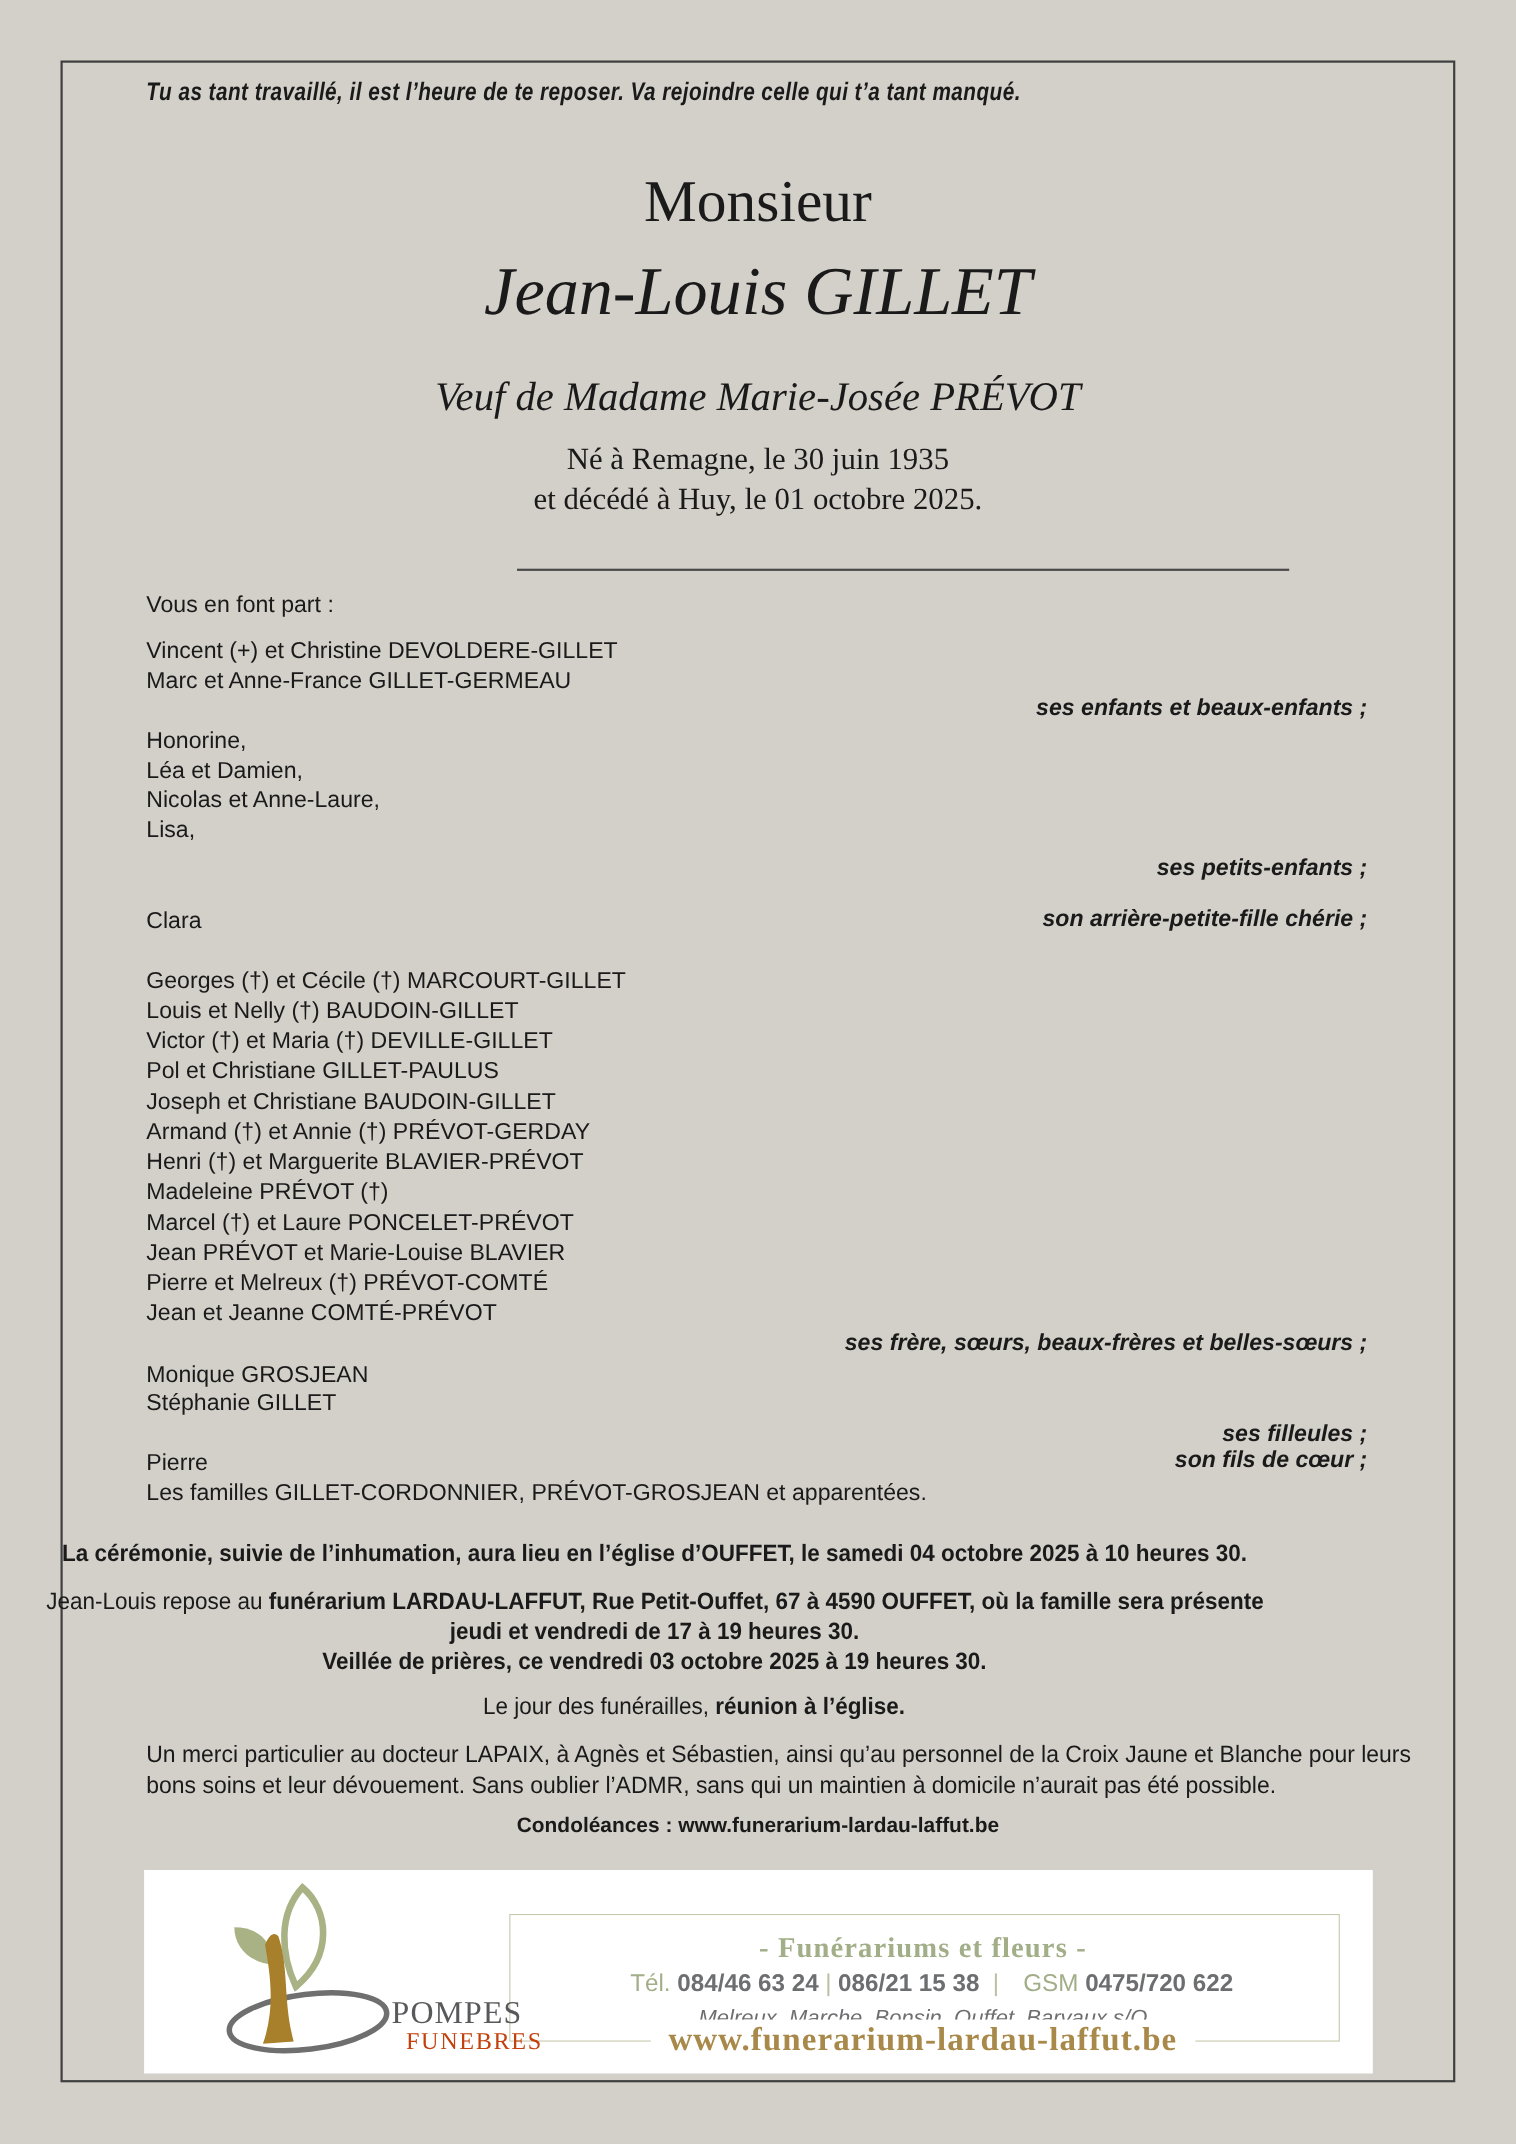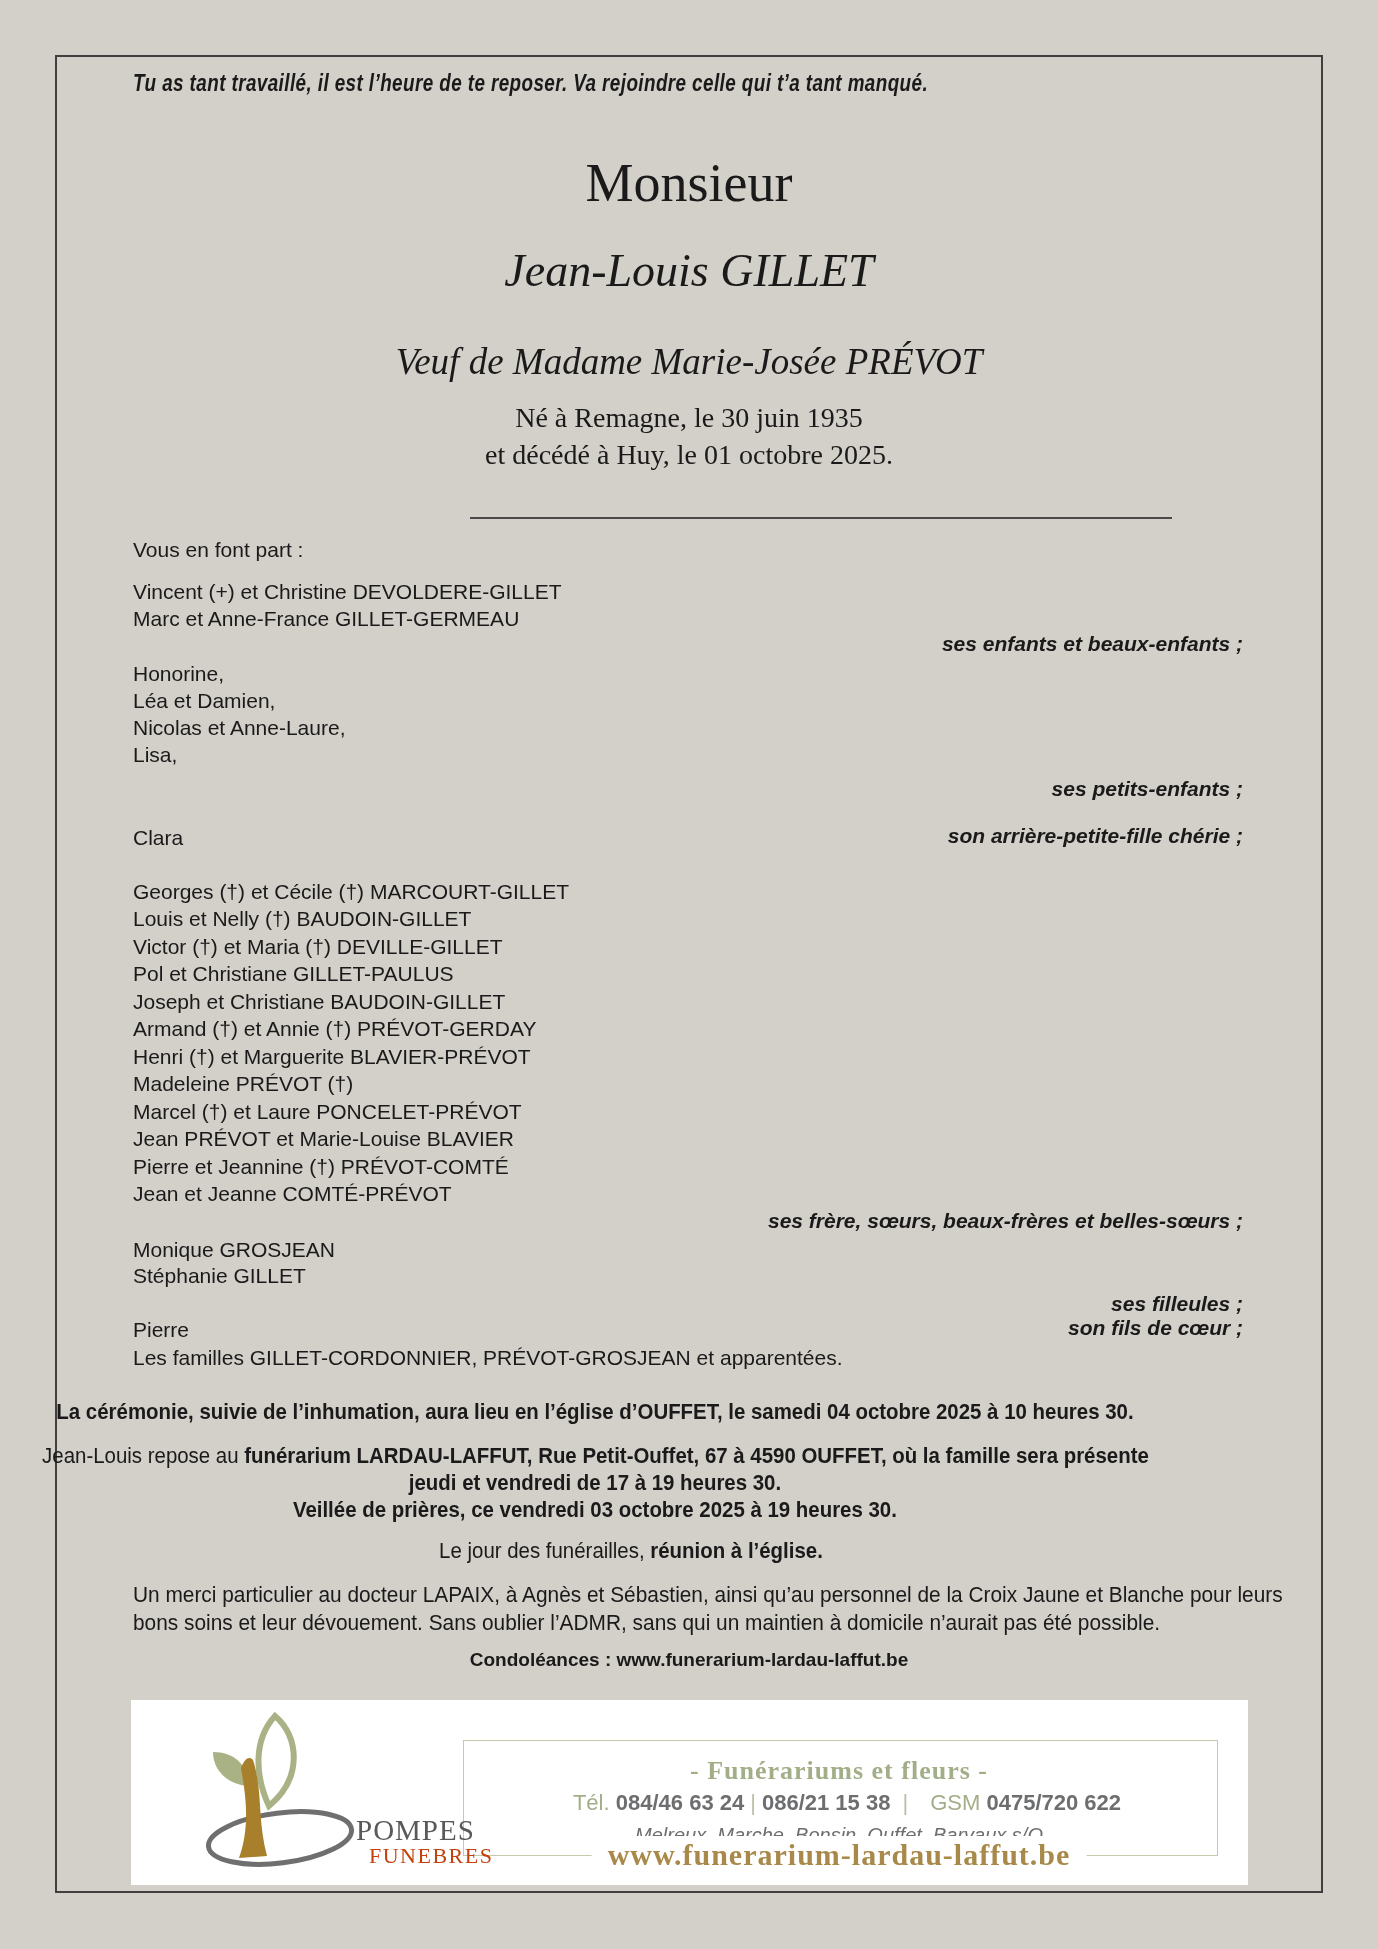--- a/index.html
+++ b/index.html
@@ -14,21 +14,21 @@
     border:2px solid #3f3f3f; box-sizing:border-box;
   }
   .quote {
     position:absolute; left:133px; top:70px; font-size:23px;
     font-weight:bold; font-style:italic; white-space:nowrap;
     transform:scaleX(0.82); transform-origin:left center; letter-spacing:0.5px;
   }
   .center-line { position:absolute; left:0; width:1378px; text-align:center; white-space:nowrap; }
   .serif { font-family:"Liberation Serif", serif; }
   .title-monsieur { top:152px; font-size:54px; }
-  .title-name { top:244px; font-size:46px; font-style:italic; }
+  .title-name { top:230px; font-size:62px; font-style:italic; }
   .title-widow { top:340px; font-size:37px; font-style:italic; }
   .title-born { top:402px; font-size:28px; }
   .title-died { top:439px; font-size:28px; }
   .divider { position:absolute; left:470px; top:517px; width:702px; border-top:2px solid #4a4a4a; }
   .nm { position:absolute; left:133px; font-size:21px; line-height:27px; white-space:nowrap; }
   .rl { position:absolute; right:135px; font-size:21px; font-weight:bold; font-style:italic; white-space:nowrap; }
   .cline { position:absolute; left:0; width:1190px; text-align:center; font-size:21.5px; font-weight:bold; white-space:nowrap; }
   .cline .inner { display:inline-block; transform:scaleX(0.95); transform-origin:center; }
   .wnorm { font-weight:normal; }
   .thanks { position:absolute; left:133px; font-size:21.5px; white-space:nowrap;
@@ -92,21 +92,21 @@
 <div class="nm" style="top:878px;">Georges (†) et Cécile (†) MARCOURT-GILLET</div>
 <div class="nm" style="top:905px;">Louis et Nelly (†) BAUDOIN-GILLET</div>
 <div class="nm" style="top:933px;">Victor (†) et Maria (†) DEVILLE-GILLET</div>
 <div class="nm" style="top:960px;">Pol et Christiane GILLET-PAULUS</div>
 <div class="nm" style="top:988px;">Joseph et Christiane BAUDOIN-GILLET</div>
 <div class="nm" style="top:1015px;">Armand (†) et Annie (†) PRÉVOT-GERDAY</div>
 <div class="nm" style="top:1043px;">Henri (†) et Marguerite BLAVIER-PRÉVOT</div>
 <div class="nm" style="top:1070px;">Madeleine PRÉVOT (†)</div>
 <div class="nm" style="top:1098px;">Marcel (†) et Laure PONCELET-PRÉVOT</div>
 <div class="nm" style="top:1125px;">Jean PRÉVOT et Marie-Louise BLAVIER</div>
-<div class="nm" style="top:1153px;">Pierre et Jeannine (†) PRÉVOT-COMTÉ</div>
+<div class="nm" style="top:1153px;">Pierre et Melreux (†) PRÉVOT-COMTÉ</div>
 <div class="nm" style="top:1180px;">Jean et Jeanne COMTÉ-PRÉVOT</div>
 <div class="rl" style="top:1209px;">ses frère, sœurs, beaux-frères et belles-sœurs ;</div>
 
 <div class="nm" style="top:1236px;">Monique GROSJEAN</div>
 <div class="nm" style="top:1262px;">Stéphanie GILLET</div>
 <div class="rl" style="top:1292px;">ses filleules ;</div>
 
 <div class="nm" style="top:1316px;">Pierre</div>
 <div class="rl" style="top:1316px;">son fils de cœur ;</div>
 

